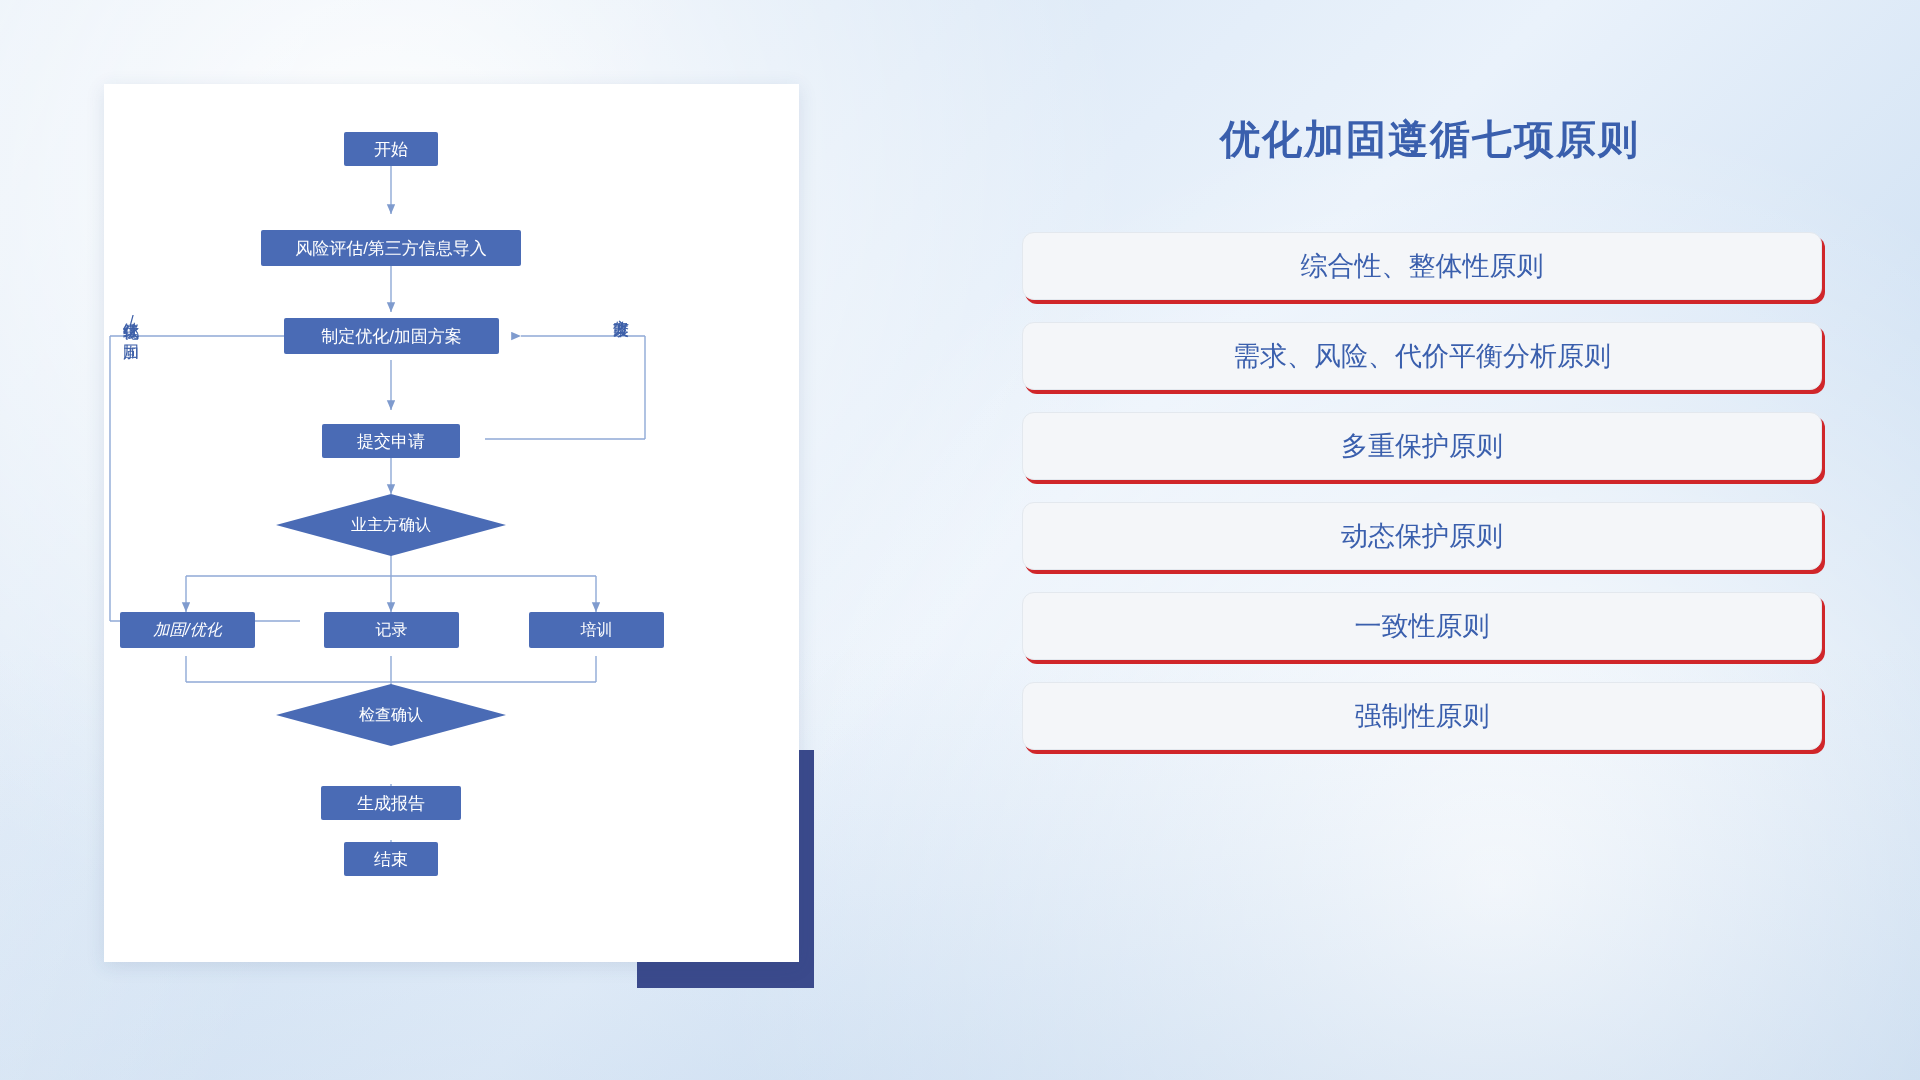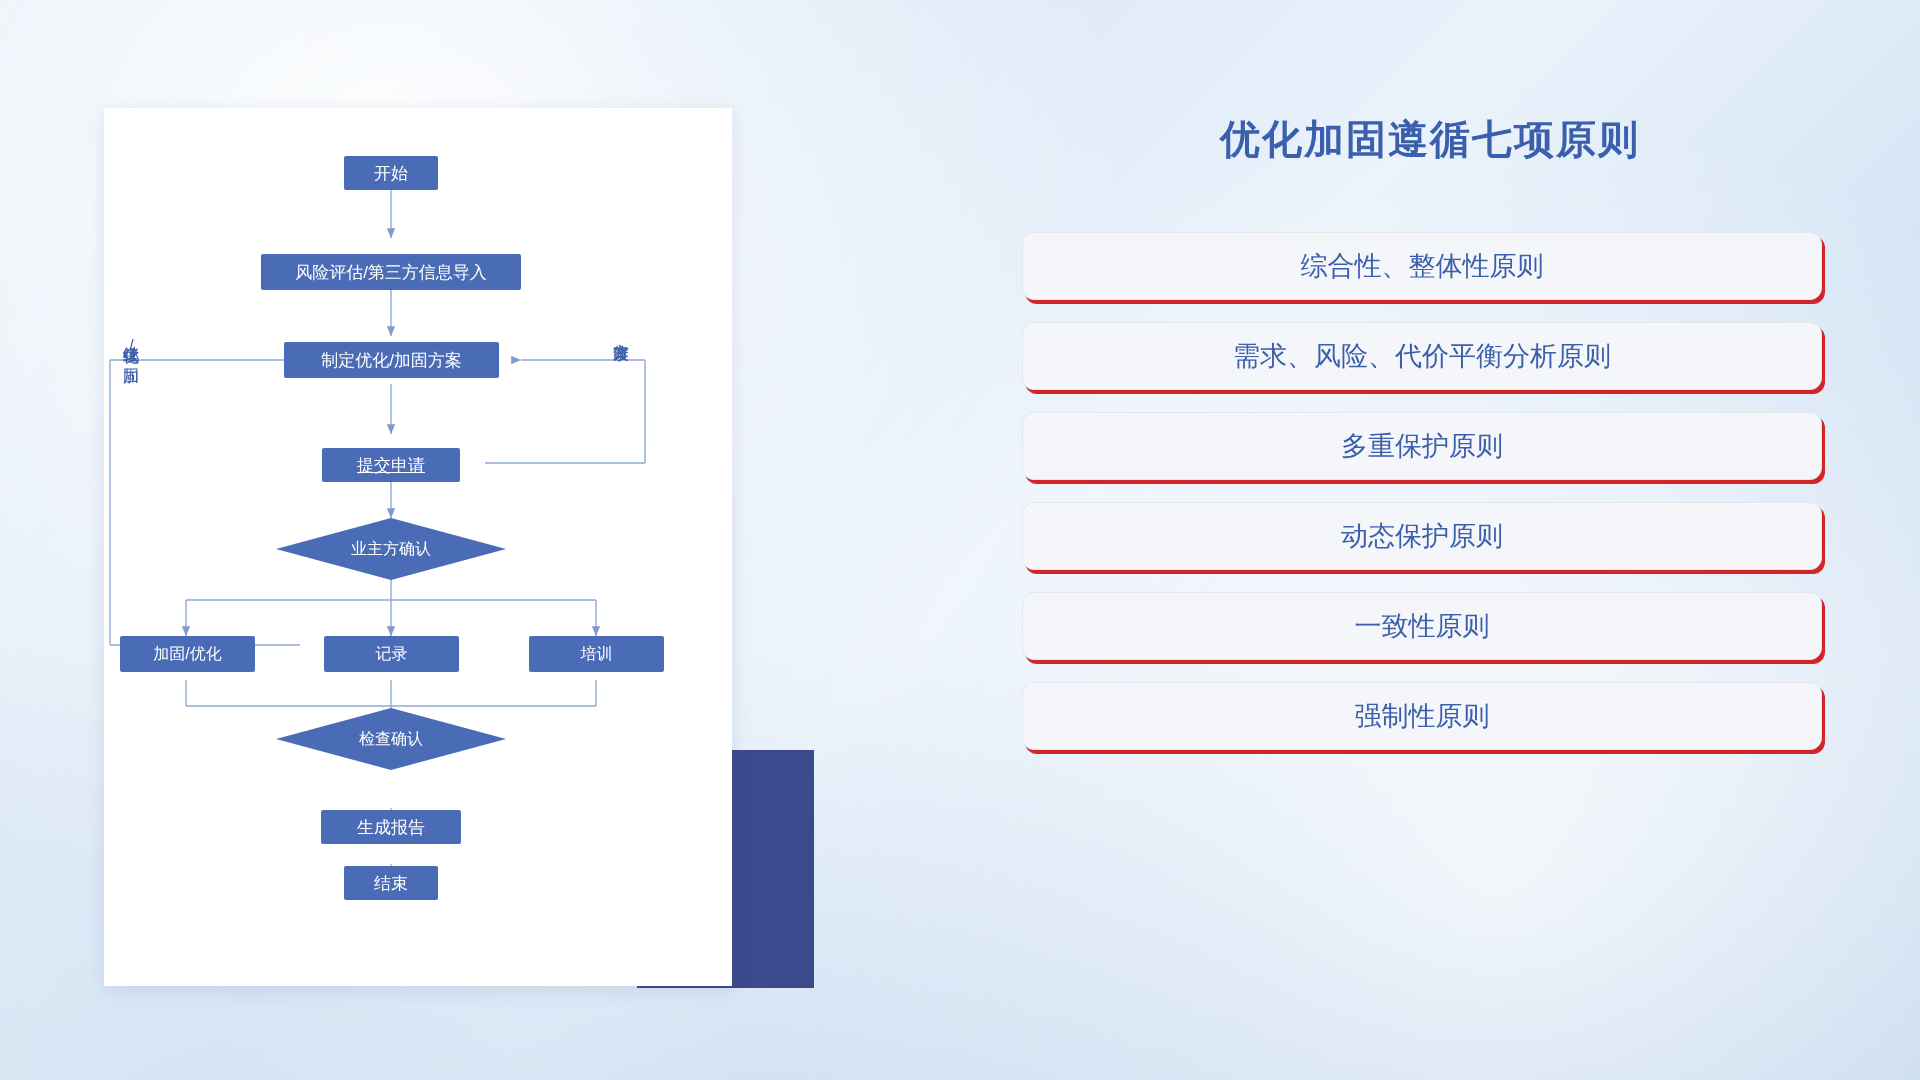--- a/index.html
+++ b/index.html
@@ -31,25 +31,26 @@
     position: absolute;
     left: 637px;
     top: 750px;
     width: 177px;
     height: 238px;
     background: #3b4a8c;
   }
   .card {
     position: absolute;
     left: 104px;
-    top: 108px;
-    width: 628px;
+    top: 84px;
+    width: 688px;
     height: 878px;
     background: #ffffff;
     box-shadow: 0 4px 18px rgba(40,70,120,0.12);
+    padding-left: 7px;
   }
   .flow {
     position: absolute;
     inset: 0;
   }
   .flow svg { position: absolute; left: 0; top: 0; }
 
   .node {
     position: absolute;
     background: #4a6bb5;
@@ -182,28 +183,28 @@
         <line x1="287" y1="756" x2="287" y2="782" marker-end="url(#arrow)"></line>
       </g>
     </svg>
 
     <div class="node" style="left:240px; top:48px; width:94px; height:34px;">开始</div>
 
     <div class="node" style="left:157px; top:146px; width:260px; height:36px;text-align:right;">风险评估/第三方信息导入</div>
 
     <div class="node" style="left:180px; top:234px; width:215px; height:36px;">制定优化/加固方案</div>
 
-    <div class="node" style="left:218px; top:340px; width:138px; height:34px;text-decoration:underline;">提交申请</div>
+    <div class="node" style="left:218px; top:340px; width:138px; height:34px;">提交申请</div>
 
     <div class="diamond-wrap" style="left:172px; top:410px; width:230px; height:62px;">
       <div class="shape"></div>
       <div class="label">业主方确认</div>
     </div>
 
-    <div class="node small" style="left:16px; top:528px; width:135px; height:36px;">加固/优化</div>
+    <div class="node small" style="left:16px; top:528px; width:135px; height:36px;font-style:italic;">加固/优化</div>
 
     <div class="node small" style="left:220px; top:528px; width:135px; height:36px;">记录</div>
 
     <div class="node small" style="left:425px; top:528px; width:135px; height:36px;">培训</div>
 
     <div class="diamond-wrap" style="left:172px; top:600px; width:230px; height:62px;">
       <div class="shape"></div>
       <div class="label">检查确认</div>
     </div>
 

